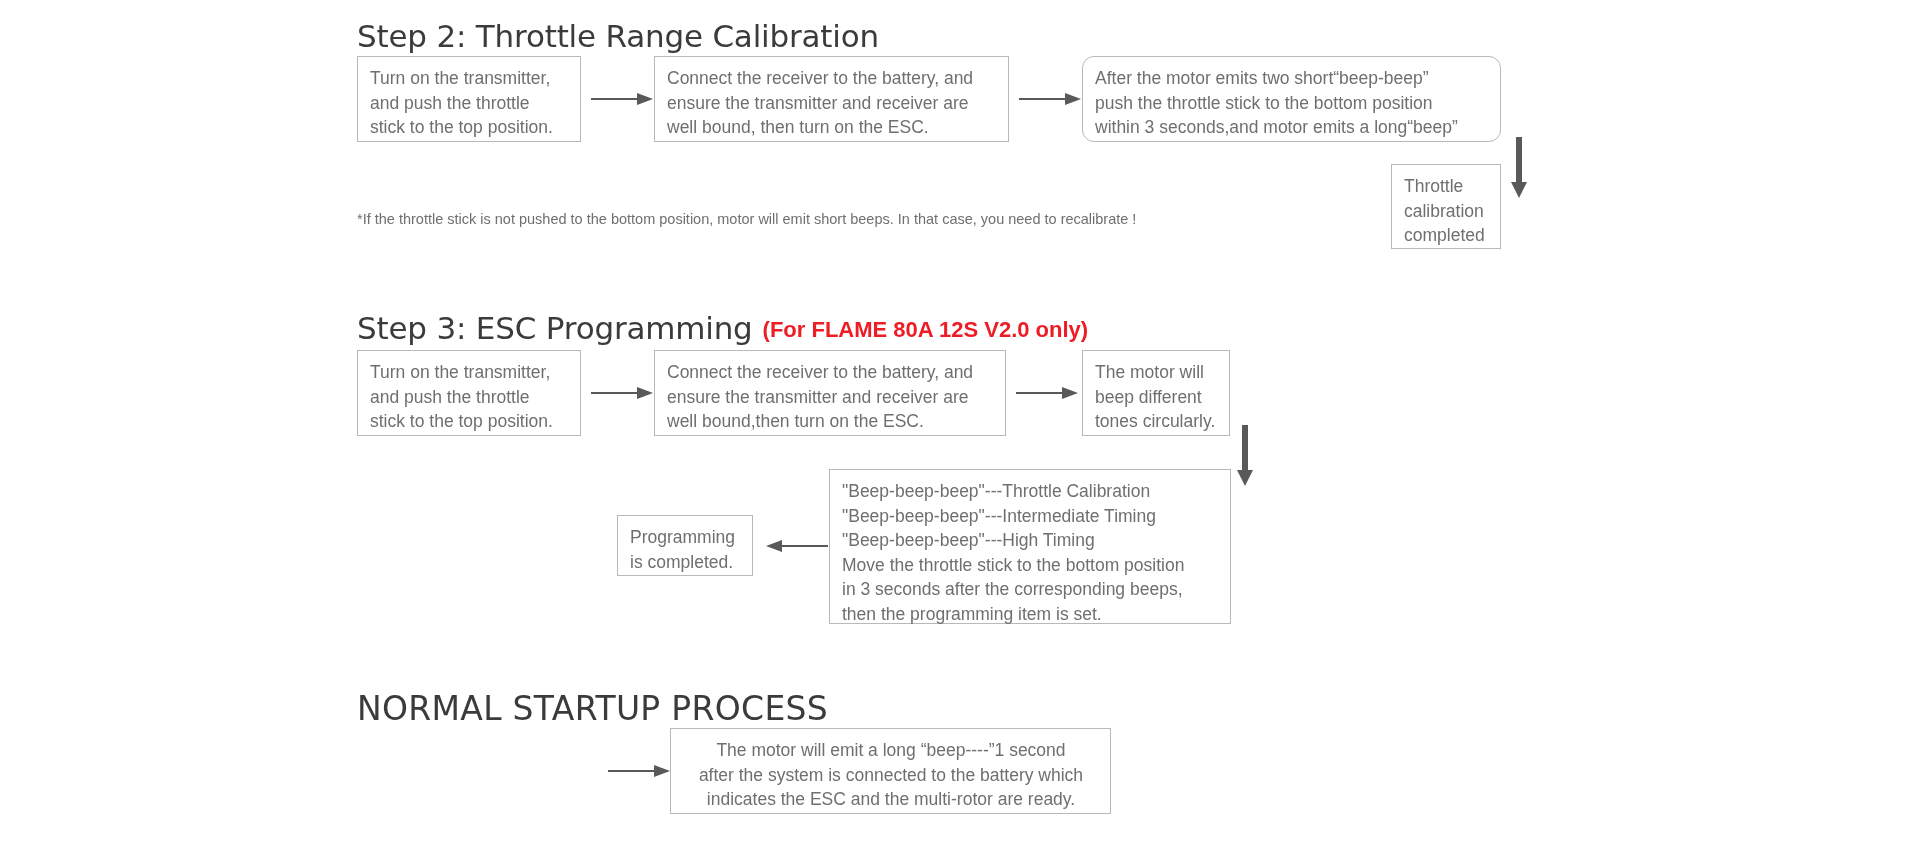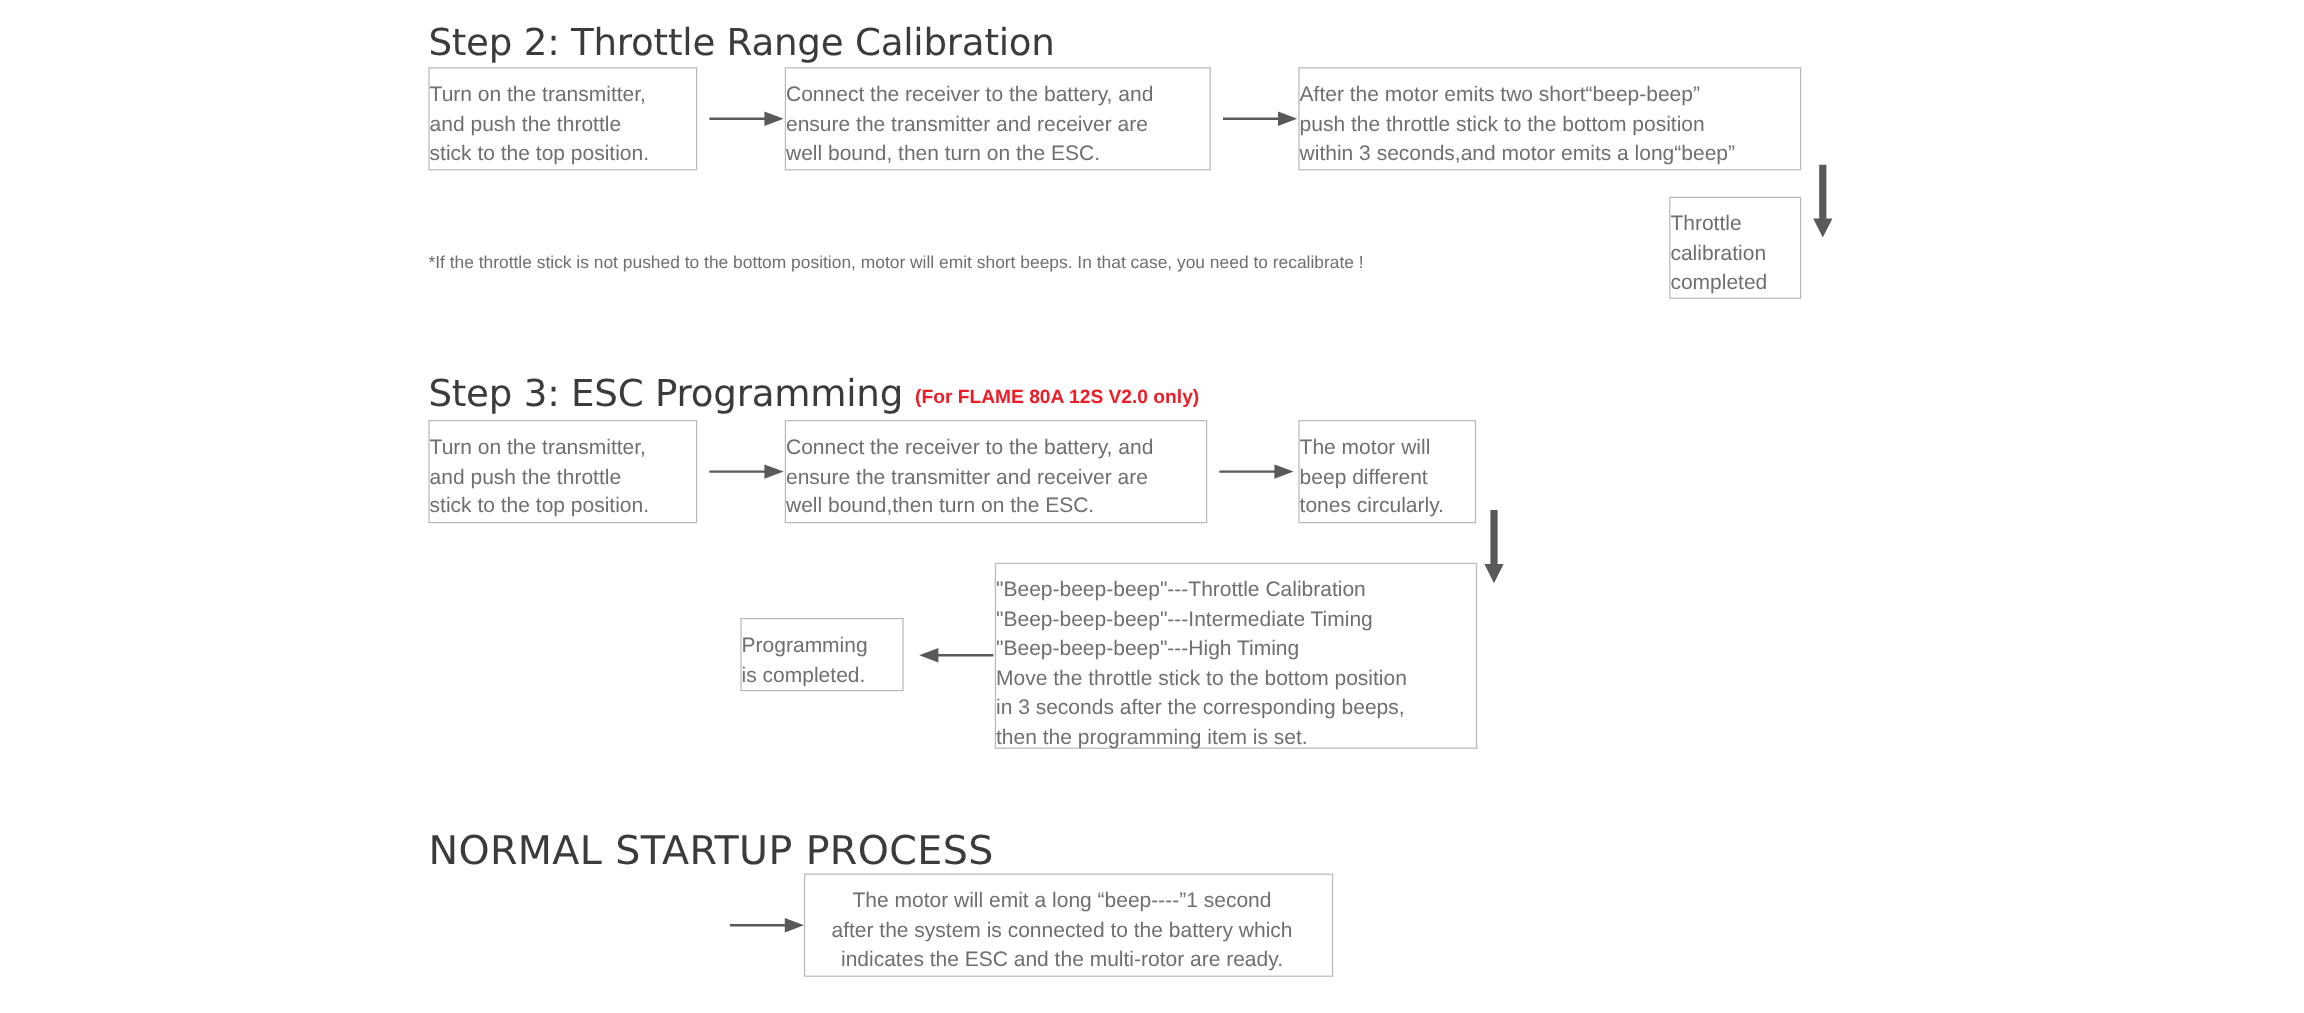--- a/index.html
+++ b/index.html
@@ -23,41 +23,41 @@
     color: #3b3b3b;
     font-size: 31px;
     font-weight: 400;
     letter-spacing: -0.2px;
     white-space: nowrap;
     font-family: "DejaVu Sans", sans-serif;
     margin-top: 10px;
   }
   .heading .red-note {
     color: #ee1c25;
-    font-size: 16px;
+    font-size: 22px;
     font-weight: 600;
     letter-spacing: 0;
     margin-left: 10px;
     vertical-align: 2px;
     font-family: "Liberation Sans", sans-serif;
   }
   .heading.caps {
     font-size: 33px;
     letter-spacing: 0.3px;
   }
 
   
   .box {
     position: absolute;
     border: 1px solid #b8b8b8;
     background: #fff;
     color: #6f6f6f;
     font-size: 17.5px;
     line-height: 24.5px;
-    padding: 9px 11px 9px 0;
+    padding: 9px 11px 9px 12px;
     white-space: pre-line;
     font-family: "Liberation Sans", sans-serif;
   }
 
   
   .footnote {
     position: absolute;
     font-size: 14.5px;
     line-height: 18px;
     color: #6f6f6f;
@@ -89,21 +89,21 @@
   <div class="box" style="left:654px; top:56px; width:355px; height:86px;">Connect the receiver to the battery, and
 ensure the transmitter and receiver are
 well bound, then turn on the ESC.</div>
 
   <div class="arrow" style="left:1019px; top:90px;">
     <svg width="63" height="18" viewBox="0 0 63 18">
       <path d="M0 8 H46 V3 L62 9 L46 15 V10 H0 Z" fill="#595959"></path>
     </svg>
   </div>
 
-  <div class="box" style="left:1082px; top:56px; width:419px; height:86px;">After the motor emits two short“beep-beep”
+  <div class="box" style="left:1082px; top:56px; width:419px; height:86px;border-radius:12px;">After the motor emits two short“beep-beep”
 push the throttle stick to the bottom position
 within 3 seconds,and motor emits a long“beep”</div>
 
   <div class="arrow" style="left:1510px; top:137px;">
     <svg width="18" height="62" viewBox="0 0 18 62">
       <path d="M6 0 H12 V45 H17 L9 61 L1 45 H6 Z" fill="#595959"></path>
     </svg>
   </div>
 
   <div class="footnote" style="left:357px; top:170px;">*If the throttle stick is not pushed to the bottom position, motor will emit short beeps. In that case, you need to recalibrate !</div>

